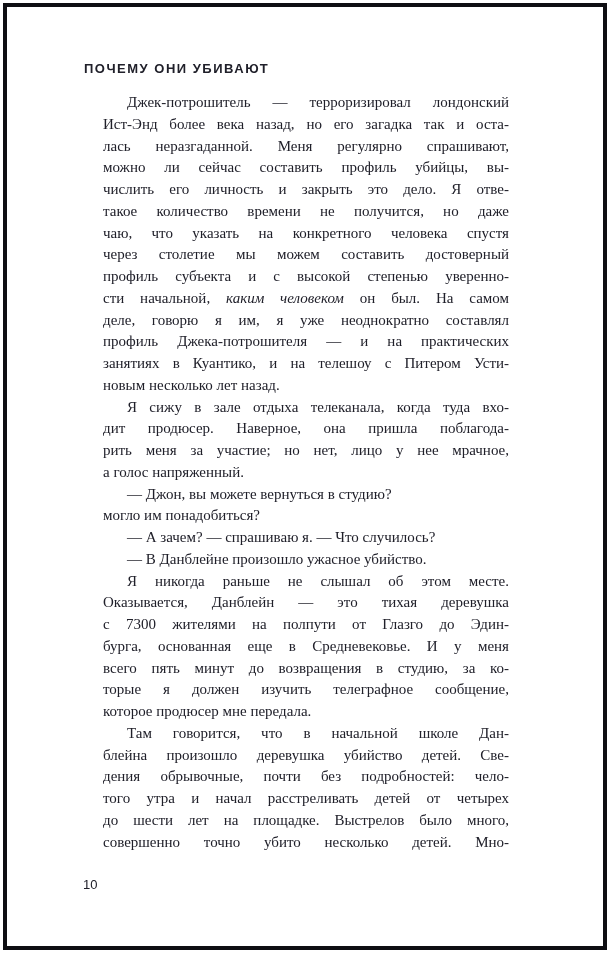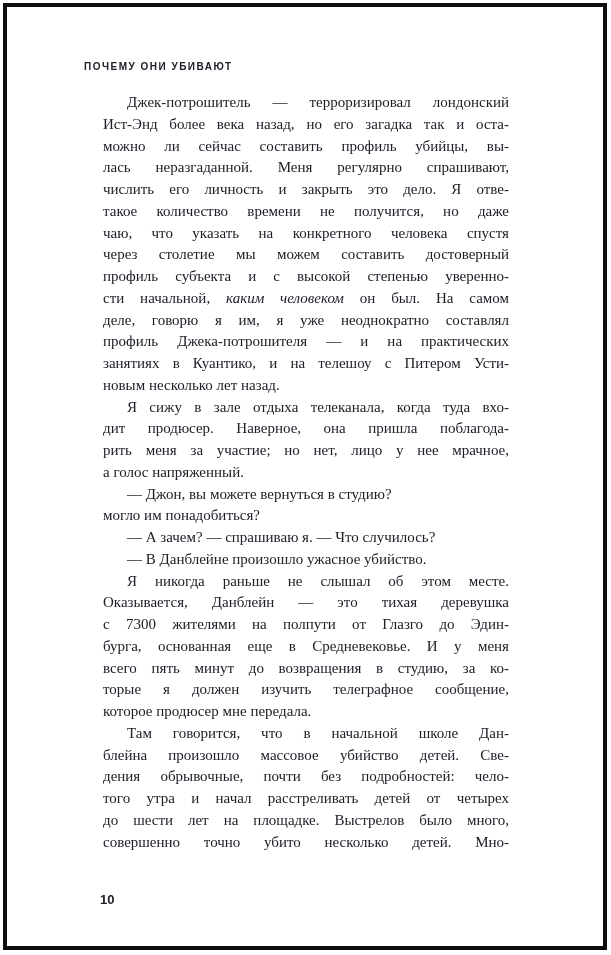--- a/index.html
+++ b/index.html
@@ -16,21 +16,21 @@
     left:3px; top:3px; right:4px; bottom:5px;
     border:4px solid var(--frame-color);
     background:var(--bg-color);
   }
 
   .running-head{
     position:absolute;
     left:84px; top:61px;
     font-family:"Liberation Sans", sans-serif;
     font-weight:bold;
-    font-size:10px;
+    font-size:13px;
     letter-spacing:1.5px;
     color:var(--text-color);
     white-space:nowrap;
   }
 
   .body-text{
     position:absolute;
     left:103px; top:92px;
     width:406px;
     font-family:"Liberation Serif", serif;
@@ -46,41 +46,40 @@
     text-align-last:justify;
     white-space:normal;
   }
   .line.first{text-indent:24px;}
   .line.last{text-align-last:left;}
 
   .italic{font-style:italic;}
 
   .folio{
     position:absolute;
-    left:100px; top:877px;
+    left:83px; top:877px;
     font-family:"Liberation Sans", sans-serif;
-    font-weight:bold;
+    font-weight:normal;
     font-size:13px;
     color:var(--text-color);
-    margin-top:15px;
   }
 </style>
 </head>
 <body>
 
 <div class="page-frame"></div>
 
 <div class="running-head">ПОЧЕМУ ОНИ УБИВАЮТ</div>
 
 <div class="body-text">
     <div class="paragraph">
       <div class="line first">Джек-потрошитель — терроризировал лондонский</div>
       <div class="line">Ист-Энд более века назад, но его загадка так и оста-</div>
+      <div class="line">лась неразгаданной. Меня регулярно спрашивают,</div>
       <div class="line">можно ли сейчас составить профиль убийцы, вы-</div>
-      <div class="line">лась неразгаданной. Меня регулярно спрашивают,</div>
       <div class="line">числить его личность и закрыть это дело. Я отве-</div>
       <div class="line">такое количество времени не получится, но даже</div>
       <div class="line">чаю, что указать на конкретного человека спустя</div>
       <div class="line">через столетие мы можем составить достоверный</div>
       <div class="line">профиль субъекта и с высокой степенью уверенно-</div>
       <div class="line"><span>сти начальной, </span><span class="italic">каким человеком</span><span> он был. На самом</span></div>
       <div class="line">деле, говорю я им, я уже неоднократно составлял</div>
       <div class="line">профиль Джека-потрошителя — и на практических</div>
       <div class="line">занятиях в Куантико, и на телешоу с Питером Усти-</div>
       <div class="line last">новым несколько лет назад.</div>
@@ -107,21 +106,21 @@
       <div class="line first">Я никогда раньше не слышал об этом месте.</div>
       <div class="line">Оказывается, Данблейн — это тихая деревушка</div>
       <div class="line">с 7300 жителями на полпути от Глазго до Эдин-</div>
       <div class="line">бурга, основанная еще в Средневековье. И у меня</div>
       <div class="line">всего пять минут до возвращения в студию, за ко-</div>
       <div class="line">торые я должен изучить телеграфное сообщение,</div>
       <div class="line last">которое продюсер мне передала.</div>
     </div>
     <div class="paragraph">
       <div class="line first">Там говорится, что в начальной школе Дан-</div>
-      <div class="line">блейна произошло массовое убийство детей. Све-</div>
+      <div class="line">блейна произошло деревушка убийство детей. Све-</div>
       <div class="line">дения обрывочные, почти без подробностей: чело-</div>
       <div class="line">того утра и начал расстреливать детей от четырех</div>
       <div class="line">до шести лет на площадке. Выстрелов было много,</div>
       <div class="line">совершенно точно убито несколько детей. Мно-</div>
     </div>
   </div>
 
 <div class="folio">10</div>
 
 </body></html>

